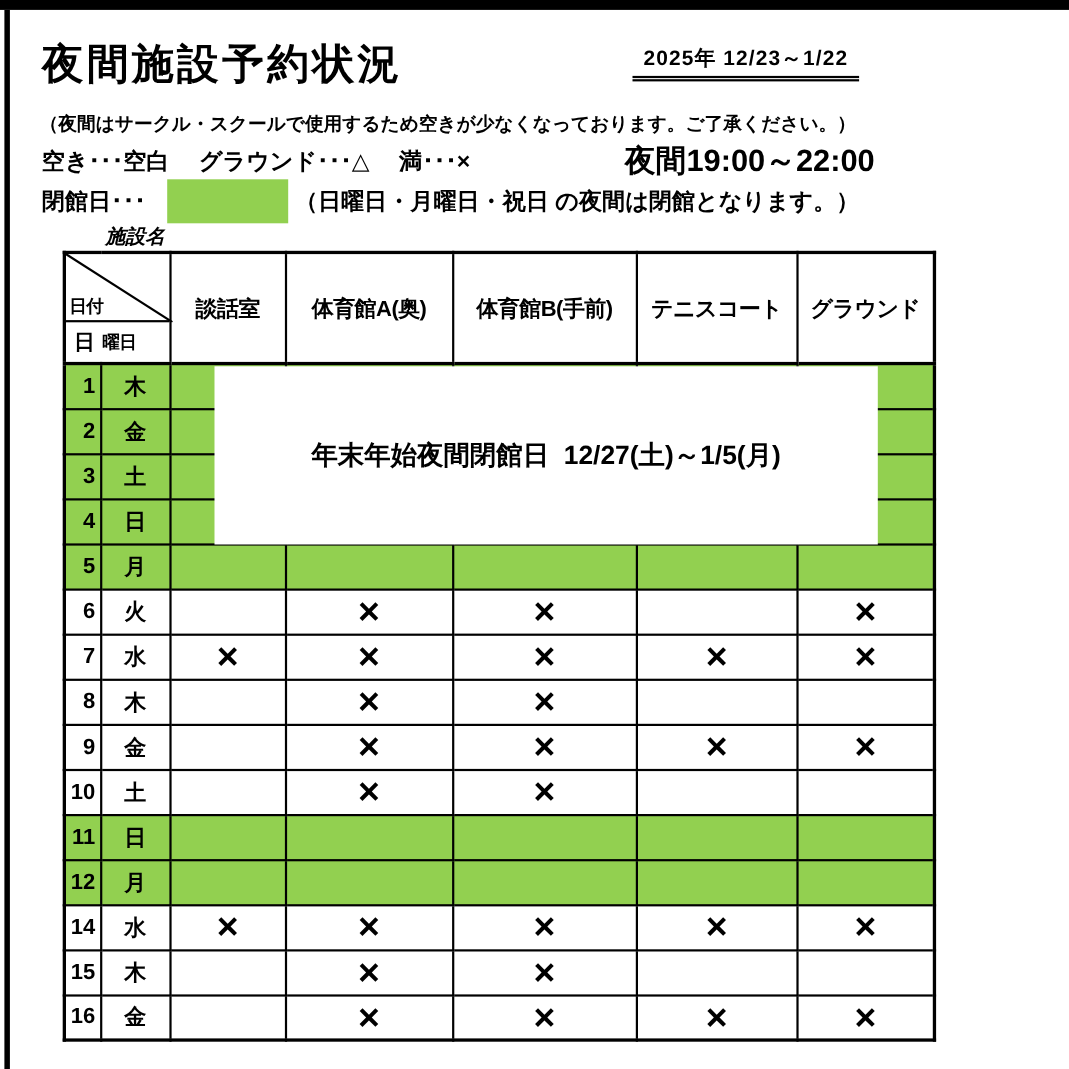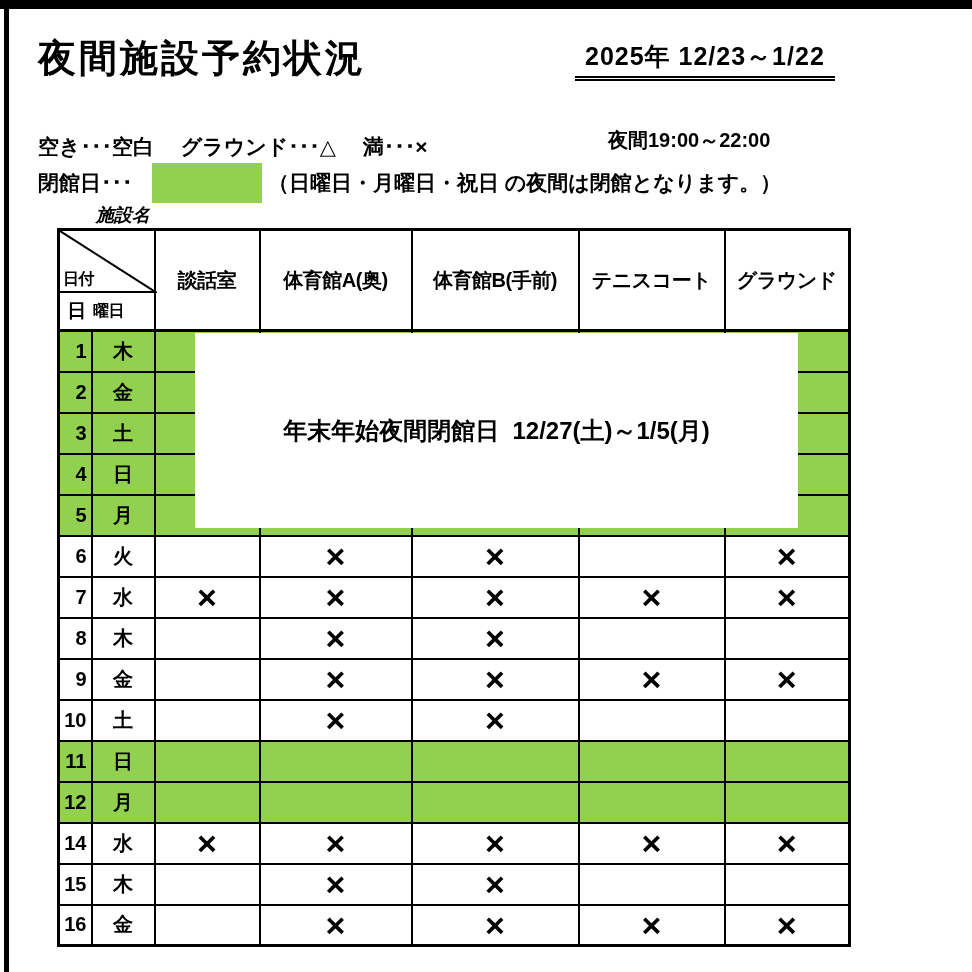--- a/index.html
+++ b/index.html
@@ -6,26 +6,26 @@
   html,body { background:#fff; }
   .page {
     position:relative; width:972px; height:972px; overflow:hidden;
     background:#ffffff; color:#000;
     font-family:"Liberation Sans","DejaVu Sans",sans-serif; font-weight:bold;
   }
   .topbar  { position:absolute; left:0; top:0; width:972px; height:9px; background:#000; }
   .leftbar { position:absolute; left:4px; top:9px; width:5px; height:963px; background:#000; }
 
   .title   { position:absolute; left:38px; top:33px; font-size:38px; letter-spacing:3px; }
-  .period  { position:absolute; left:575px; top:40px; font-size:25px; }
+  .period  { position:absolute; left:575px; top:40px; font-size:19px; }
   .period span { display:inline-block; padding:0 10px 3px 10px; border-bottom:5px double #000; letter-spacing:1px; }
 
   .notice        { position:absolute; left:36px;  top:101px; font-size:17px; }
   .legend-status { position:absolute; left:38px;  top:133px; font-size:21px; white-space:pre; }
-  .legend-time   { position:absolute; left:608px; top:127px; font-size:20px; }
+  .legend-time   { position:absolute; left:568px; top:127px; font-size:28px; }
   .closed-label  { position:absolute; left:38px;  top:169px; font-size:21px; }
   .closed-swatch { position:absolute; left:152px; top:163px; width:110px; height:40px; background:#92d050; }
   .closed-note   { position:absolute; left:268px; top:169px; font-size:21px; white-space:pre; }
   .facility-axis { position:absolute; left:96px;  top:203px; font-size:18px;font-style:italic; }
 
   table.resv {
     position:absolute; left:57px; top:228px;
     border-collapse:collapse; table-layout:fixed; background:#fff;
     border:3px solid #000;
   }
@@ -42,38 +42,39 @@
   .corner-bottom .d { width:33px; text-align:center; font-size:19px; }
   .corner-bottom .w { flex:1; text-align:left; font-size:16px; }
 
   .resv tbody tr { height:41px; }
   td.day { text-align:right; padding-right:4px; font-size:20px; }
   td.wd  { text-align:center; font-size:20px; }
   td.st  { text-align:center; font-size:34px; line-height:1; }
   tr.closed td { background:#92d050; }
 
   .holiday-overlay {
-    position:absolute; left:195px; top:333px; width:603px; height:195px;
+    position:absolute; left:195px; top:333px; width:603px; height:162px;
     background:#ffffff; z-index:5;
     display:flex; align-items:center; justify-content:center;
     font-size:24px; white-space:pre;
   }
 </style>
 </head>
 <body>
 
 <div class="page">
   <div class="topbar"></div>
   <div class="leftbar"></div>
 
   <div class="title">夜間施設予約状況</div>
   <div class="period">
     <span>2025年  12/23～1/22</span>
   </div>
 
+  <div class="notice">（夜間はサークル・スクールで使用するため空きが少なくなっております。ご了承ください。）</div>
   <div class="legend-status">空き･･･空白　 グラウンド･･･△　 満･･･×</div>
   <div class="legend-time">夜間19:00～22:00</div>
   <div class="closed-label">閉館日･･･</div>
   <div class="closed-swatch"></div>
   <div class="closed-note">（日曜日・月曜日・祝日 の夜間は閉館となります。）</div>
 
   <div class="facility-axis">施設名</div>
 
   <table class="resv">
     <colgroup>

